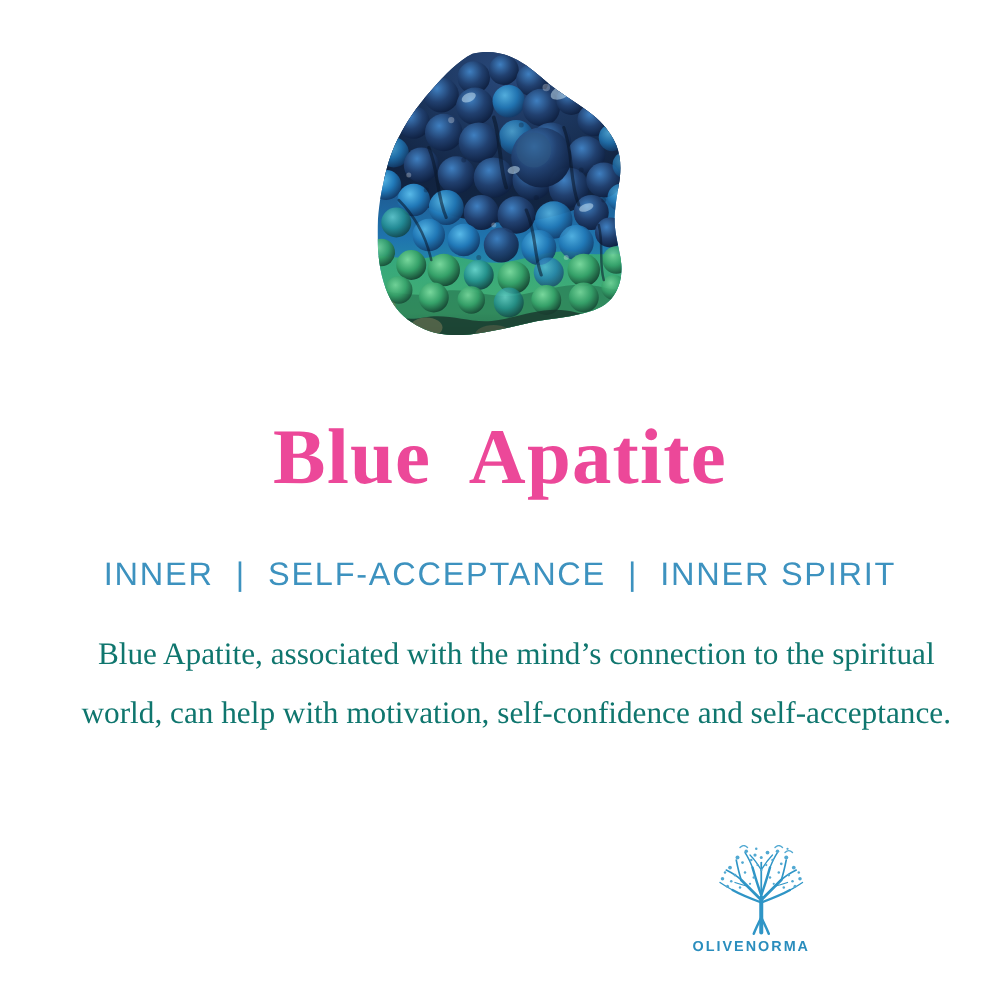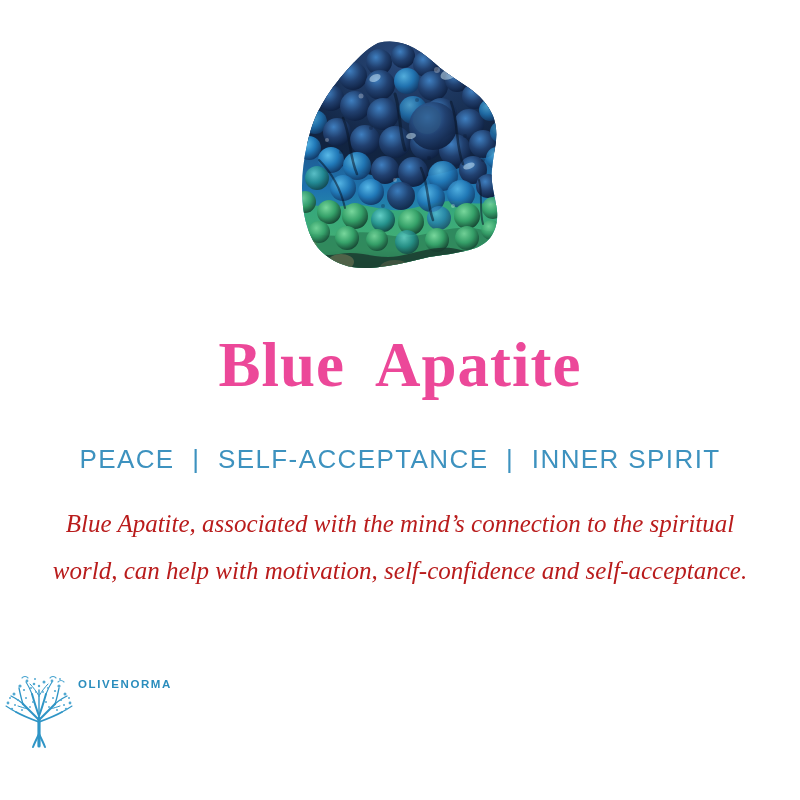--- a/index.html
+++ b/index.html
@@ -73,39 +73,38 @@
   .kw-sep {
     display: inline-block;
     padding: 0 9px;
     color: #3d92bf;
   }
 
   
   .description {
     position: absolute;
     top: 500px;
-    left: 40px;
+    left: 53px;
     width: 720px;
     text-align: center;
     font-family: "Liberation Serif", "DejaVu Serif", serif;
     font-size: 25px;
     line-height: 47px;
-    color: #b91c1c;
-    font-style: italic;
+    color: #0f766e;
   }
 
   
   .logo {
     position: absolute;
     top: 676px;
     left: 0;
     width: 648px;
     display: flex;
-    flex-direction: row;
-    align-items: flex-start;
+    flex-direction: column;
+    align-items: flex-end;
   }
   .logo-mark {
     width: 78px;
     height: 74px;
     display: block;
   }
   .logo-word {
     margin-top: 2px;
     font-family: "Liberation Sans", sans-serif;
     font-weight: bold;
@@ -298,21 +297,21 @@
           <circle cx="200" cy="120" r="2"></circle>
           <circle cx="100" cy="166" r="2"></circle>
         </g>
       </g>
     </svg>
   </div>
 
   <div class="title">Blue  Apatite</div>
 
   <div class="keywords">
-    <span>PEACE</span>
+    <span>INNER</span>
     <span class="kw-sep">|</span>
     <span>SELF-ACCEPTANCE</span>
     <span class="kw-sep">|</span>
     <span>INNER SPIRIT</span>
   </div>
 
   <div class="description">Blue Apatite, associated with the mind’s connection to the spiritual world, can help with motivation, self-confidence and self-acceptance.</div>
 
   <div class="logo">
     <svg class="logo-mark" viewBox="0 0 78 74" aria-hidden="true">

